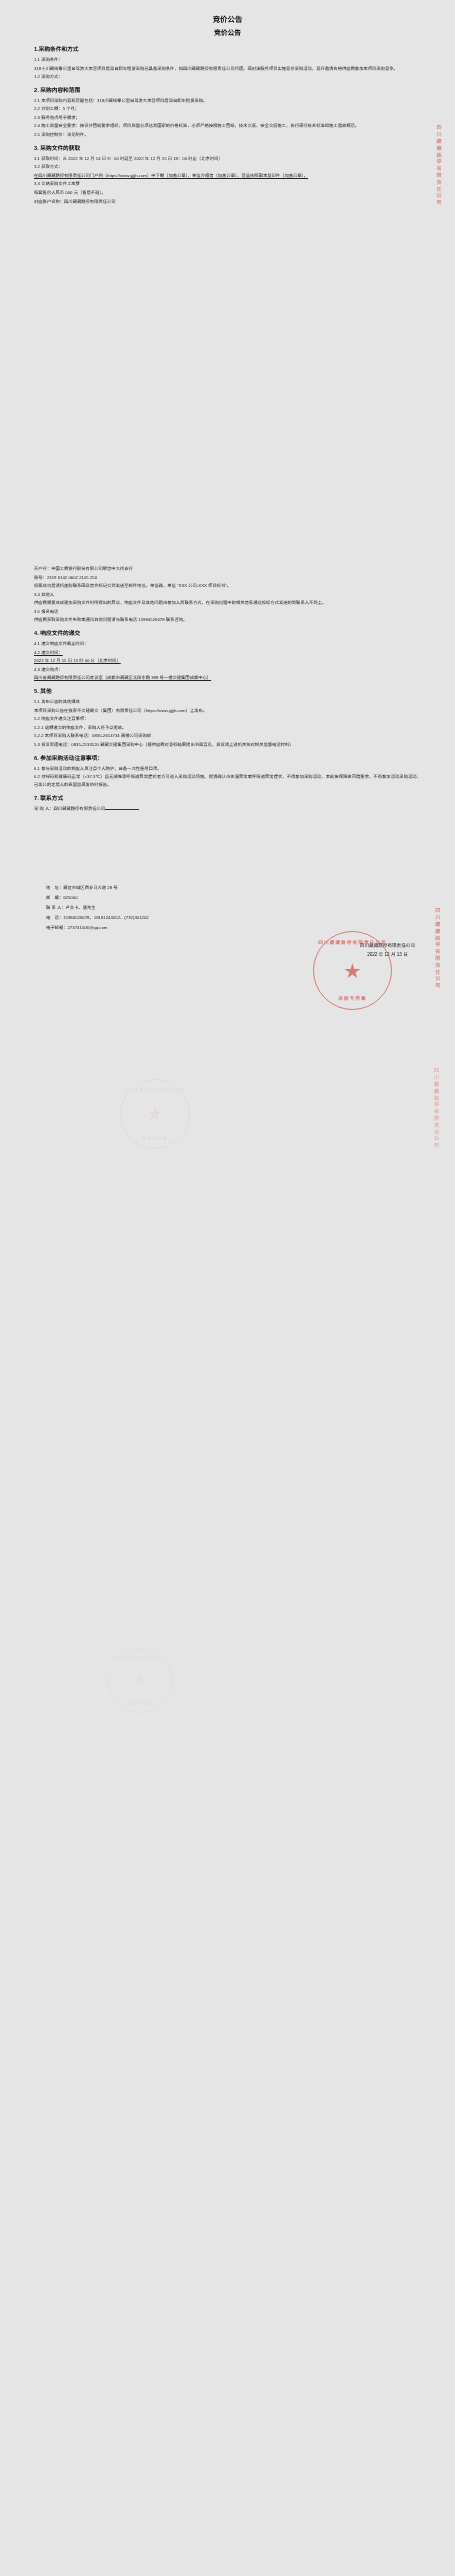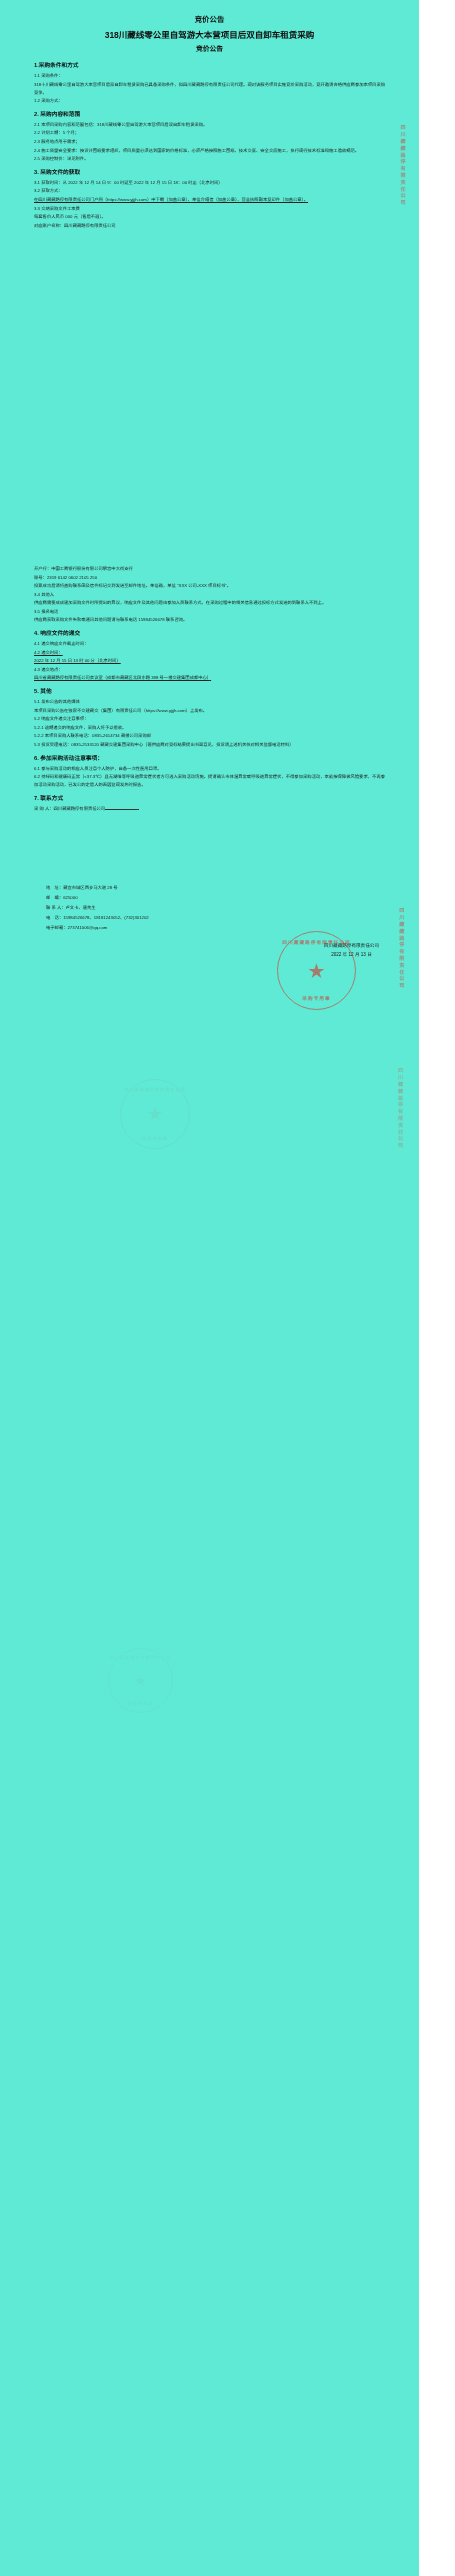--- a/index.html
+++ b/index.html
@@ -7,22 +7,22 @@
     padding: 0;
     background: #ffffff;
   }
   body {
     width: 455px;
     font-family: "Liberation Sans", "DejaVu Sans", sans-serif;
     color: #1a1a1a;
   }
   .page {
     position: relative;
-    width: 419px;
-    background: #5eead4;
+    width: 455px;
+    background: #e5e5e5;
     overflow: hidden;
   }
   
   .p1 { height: 555px; }
   .p2 { height: 319px; }
   .p3 { height: 171px; }
   .p4 { height: 364px; }
   .p5 { height: 1167px; }
 
   .paper {
@@ -136,21 +136,20 @@
   }
   .ghost .seal { opacity: 0.35; }
 </style>
 </head>
 <body>
 
 <div class="page p1">
   <div class="paper">
     <div style="height:12.5px"></div>
     <p class="doc-title">竞价公告</p>
-    <p class="doc-title-main">318川藏线零公里自驾游大本营项目后双自卸车租赁采购</p>
     <p class="doc-subtitle">竞价公告</p>
 
     <h2 class="sec">1.采购条件和方式</h2>
     <p class="para">1.1 采购条件：</p>
     <p class="para">318十川藏线零公里自驾游大本营项目后双自卸车租赁采购已具备采购条件，拟四川藏藏路停有限责任公司代理。现对该服务项目实施竞价采购活动，竞开邀请合格供应商参加本项目采购竞争。</p>
     <p class="para">1.2 采购方式：</p>
 
     <h2 class="sec">2. 采购内容和范围</h2>
     <p class="para">2.1 本项目采购内容和范围包括：318川藏线零公里自驾游大本营项目后双自卸车租赁采购。</p>
     <p class="para">2.2 计划工期：5 个月；</p>

